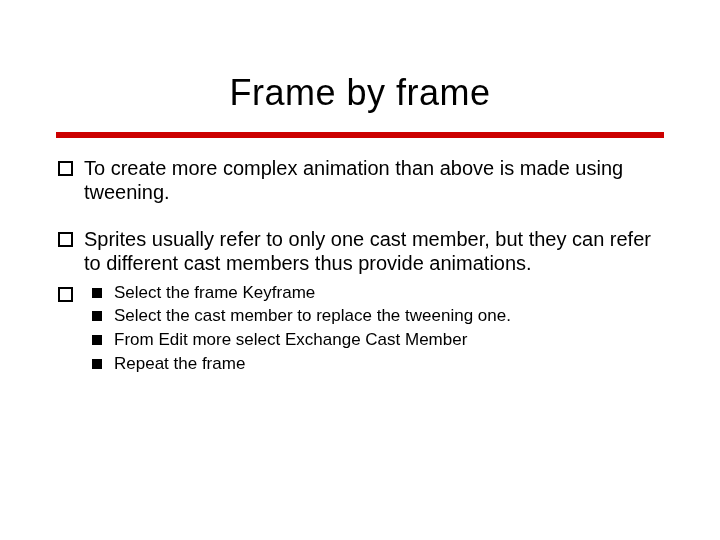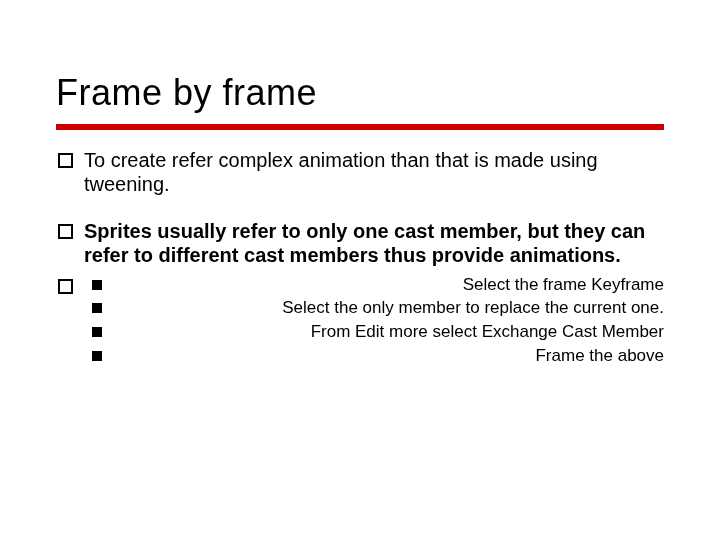--- a/index.html
+++ b/index.html
@@ -12,83 +12,83 @@
     position: relative;
     overflow: hidden;
   }
   .slide {
     padding: 72px 56px 40px 56px;
   }
   .title {
     font-size: 36px;
     font-weight: normal;
     letter-spacing: 0.5px;
-    margin-bottom: 10px;
+    margin-bottom: 18px;
+    text-align: center;
   }
   .rule {
     height: 6px;
     background: #cc0000;
     width: 100%;
     margin-bottom: 18px;
   }
   .bullets-l1 {
     list-style: none;
     padding-left: 28px;
   }
   .bullets-l1 > li {
     position: relative;
     font-size: 20px;
     line-height: 1.22;
     margin-bottom: 22px;
   }
-  .bullets-l1 > li.tight { margin-bottom: 0; font-weight: bold; }
+  .bullets-l1 > li.tight { margin-bottom: 0; }
   .bullets-l1 > li::before {
     content: "";
     position: absolute;
     left: -26px;
     top: 5px;
     width: 11px;
     height: 11px;
     border: 2px solid #000;
     background: #fff;
   }
   .bullets-l2 {
     list-style: none;
     padding-left: 30px;
     margin-top: 6px;
   }
   .bullets-l2 > li {
     position: relative;
     font-size: 17px;
     line-height: 1.28;
     margin-bottom: 2px;
-    text-align: right;
   }
   .bullets-l2 > li::before {
     content: "";
     position: absolute;
     left: -22px;
     top: 6px;
     width: 10px;
     height: 10px;
     background: #000;
   }
 </style>
 </head>
 <body>
 
 <div class="slide">
   <h1 class="title">Frame by frame</h1>
   <div class="rule"></div>
 
   <ul class="bullets-l1">
-    <li>To create refer complex animation than that is made using tweening.</li>
+    <li>To create more complex animation than above is made using tweening.</li>
     <li class="tight">Sprites usually refer to only one cast member, but they can refer to different cast members thus provide animations.</li>
     <li>
       <ul class="bullets-l2">
         <li> Select the frame Keyframe</li>
-        <li> Select the only member to replace the current one.</li>
+        <li> Select the cast member to replace the tweening one.</li>
         <li> From Edit more select Exchange Cast Member</li>
-        <li> Frame the above</li>
+        <li> Repeat the frame</li>
       </ul>
     </li>
   </ul>
 </div>
 
 </body></html>

